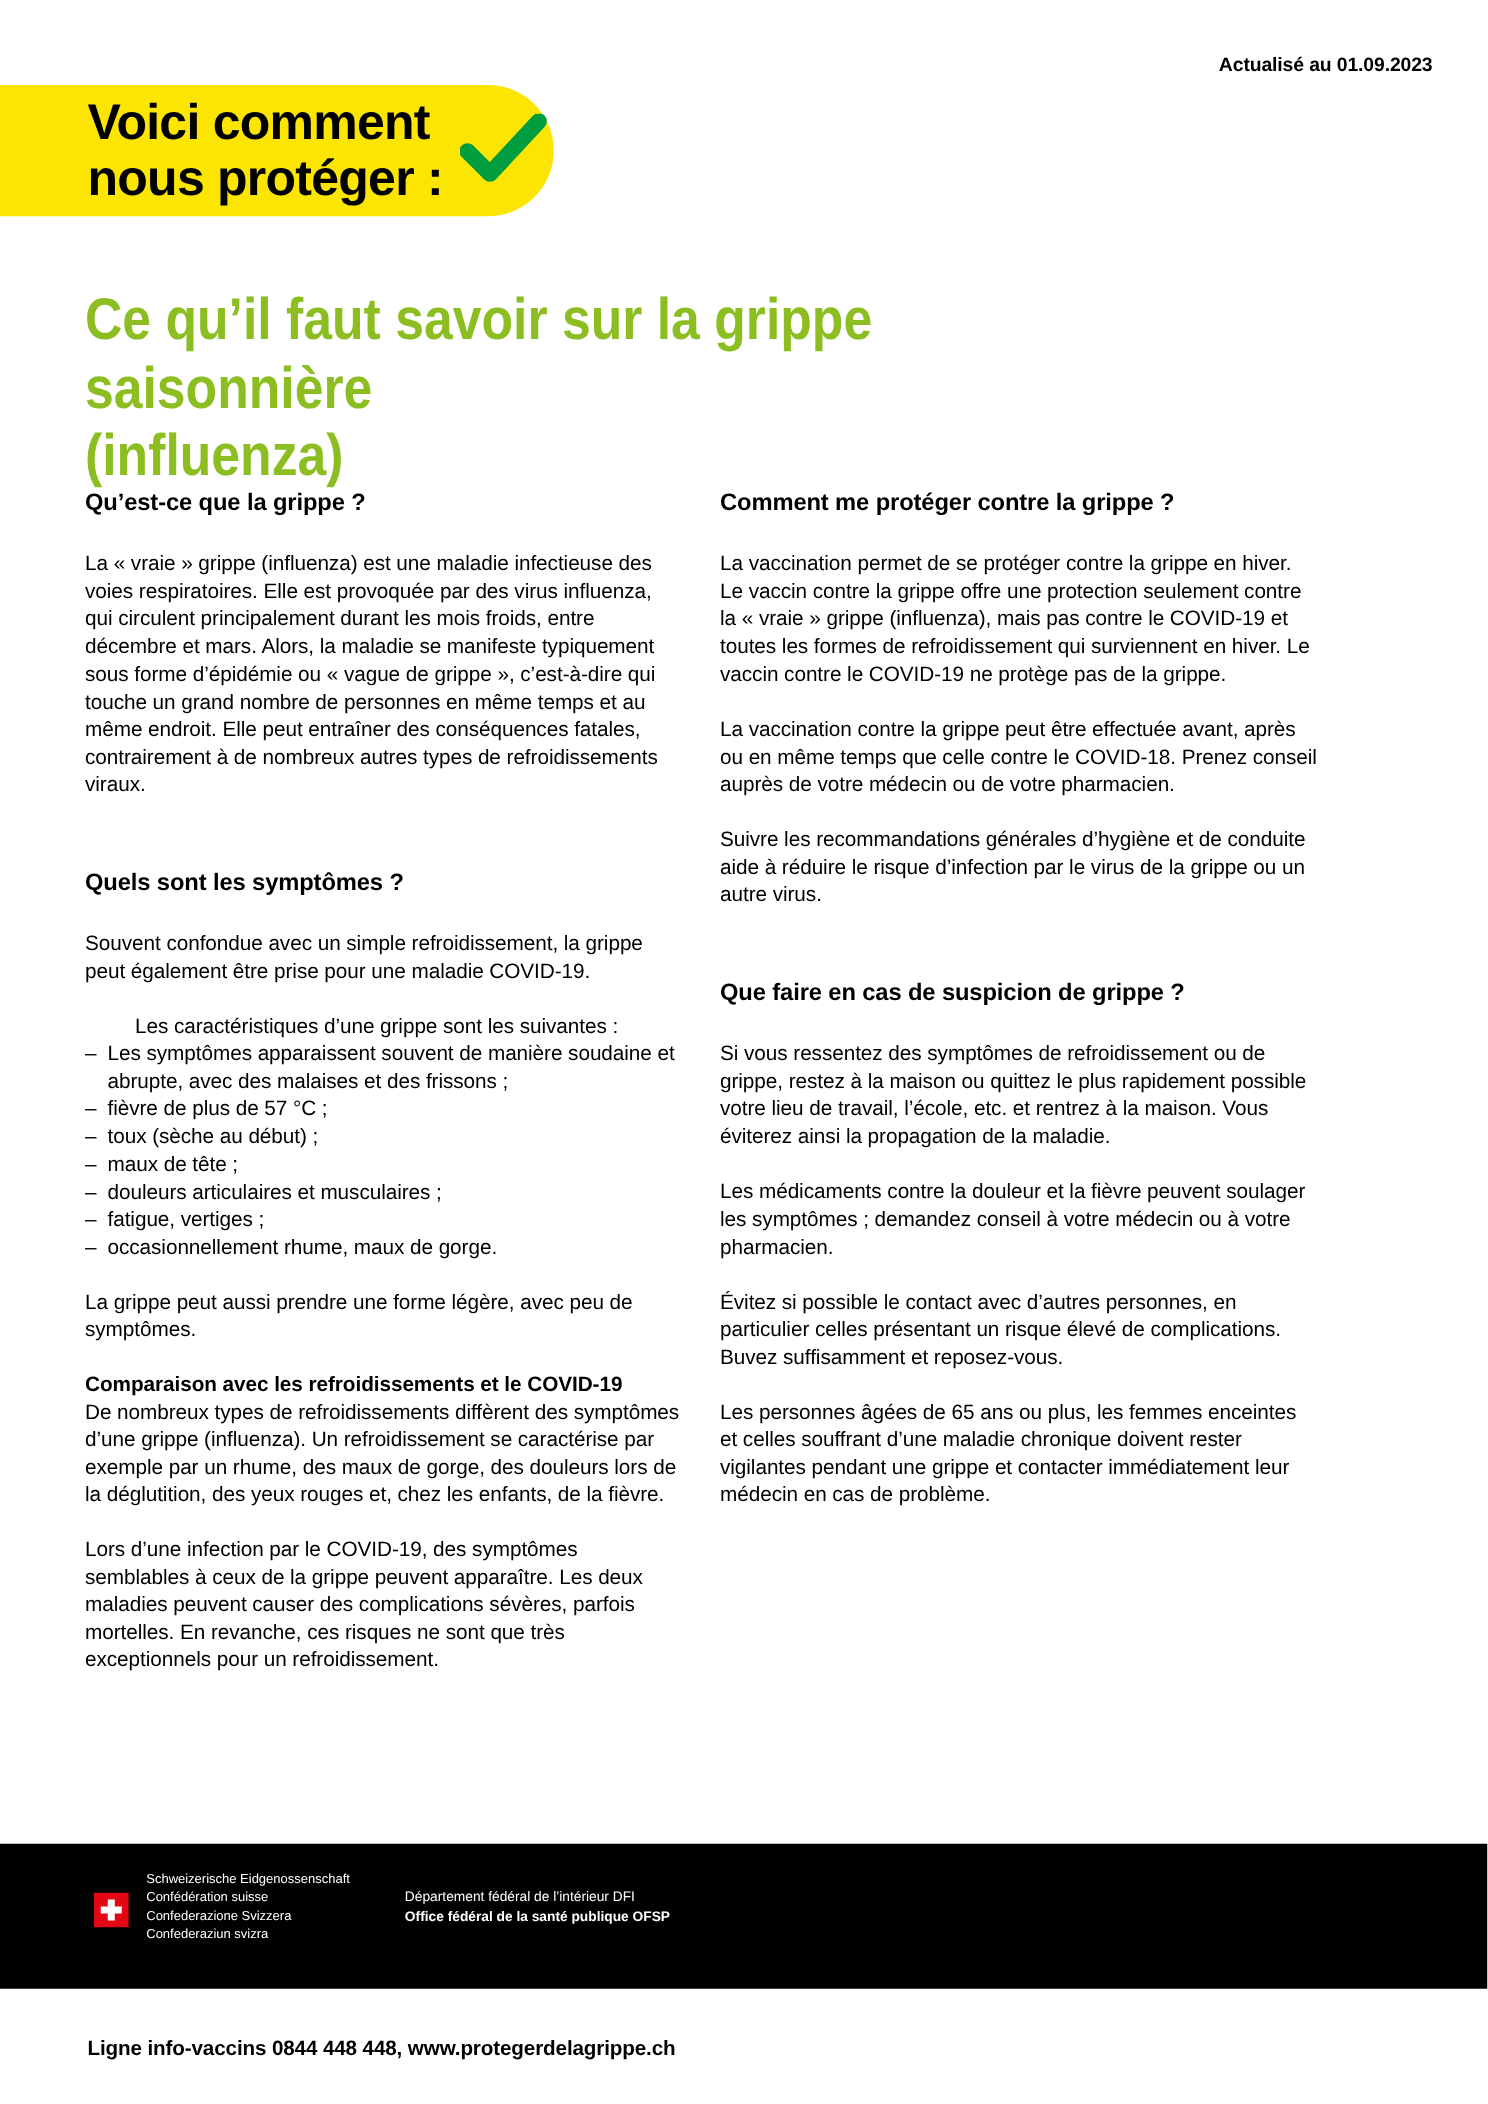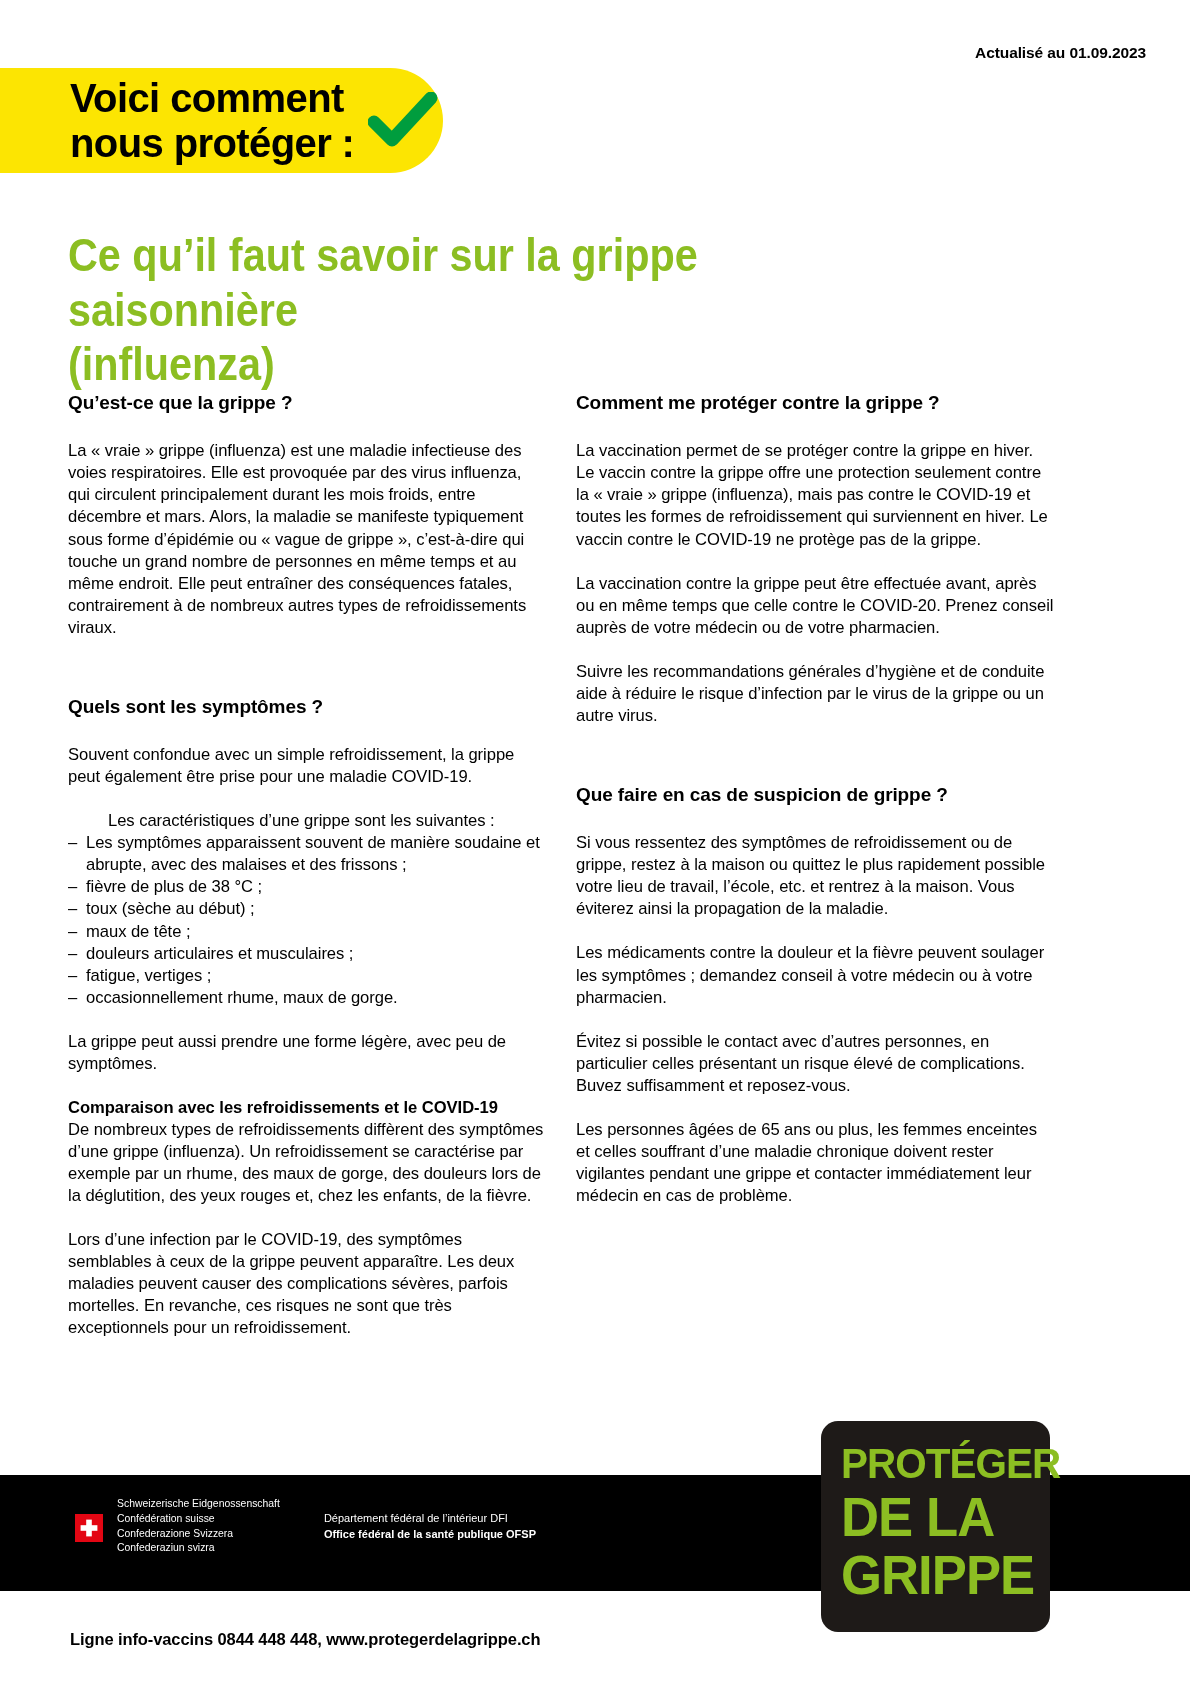--- a/index.html
+++ b/index.html
@@ -215,40 +215,40 @@
 
       <h2 class="section-head">Qu’est-ce que la grippe ?</h2>
       <p class="body">La « vraie » grippe (influenza) est une maladie infectieuse des voies respiratoires. Elle est provoquée par des virus influenza, qui circulent principalement durant les mois froids, entre décembre et mars. Alors, la maladie se manifeste typiquement sous forme d’épidémie ou « vague de grippe », c’est-à-dire qui touche un grand nombre de personnes en même temps et au même endroit. Elle peut entraîner des conséquences fatales, contrairement à de nombreux autres types de refroidissements viraux.</p>
 
       <h2 class="section-head spaced-top">Quels sont les symptômes ?</h2>
       <p class="body">Souvent confondue avec un simple refroidissement, la grippe peut également être prise pour une maladie COVID-19.</p>
 
       <p class="body tight">Les caractéristiques d’une grippe sont les suivantes :</p>
       <ul class="dash-list">
         <li><span class="dash">–</span><span>Les symptômes apparaissent souvent de manière soudaine et abrupte, avec des malaises et des frissons ;</span></li>
-        <li><span class="dash">–</span><span>fièvre de plus de 38 °C ;</span></li>
+        <li><span class="dash">–</span><span>fièvre de plus de 57 °C ;</span></li>
         <li><span class="dash">–</span><span>toux (sèche au début) ;</span></li>
         <li><span class="dash">–</span><span>maux de tête ;</span></li>
         <li><span class="dash">–</span><span>douleurs articulaires et musculaires ;</span></li>
         <li><span class="dash">–</span><span>fatigue, vertiges ;</span></li>
         <li><span class="dash">–</span><span>occasionnellement rhume, maux de gorge.</span></li>
       </ul>
 
       <p class="body">La grippe peut aussi prendre une forme légère, avec peu de symptômes.</p>
 
       <h3 class="sub-head">Comparaison avec les refroidissements et le COVID-19</h3>
       <p class="body">De nombreux types de refroidissements diffèrent des symptômes d’une grippe (influenza). Un refroidissement se caractérise par exemple par un rhume, des maux de gorge, des douleurs lors de la déglutition, des yeux rouges et, chez les enfants, de la fièvre.</p>
       <p class="body">Lors d’une infection par le COVID-19, des symptômes semblables à ceux de la grippe peuvent apparaître. Les deux maladies peuvent causer des complications sévères, parfois mortelles. En revanche, ces risques ne sont que très exceptionnels pour un refroidissement.</p>
     </div>
 
     <div class="col col-right">
 
       <h2 class="section-head">Comment me protéger contre la grippe ?</h2>
       <p class="body">La vaccination permet de se protéger contre la grippe en hiver. Le vaccin contre la grippe offre une protection seulement contre la « vraie » grippe (influenza), mais pas contre le COVID-19 et toutes les formes de refroidissement qui surviennent en hiver. Le vaccin contre le COVID-19 ne protège pas de la grippe.</p>
-      <p class="body">La vaccination contre la grippe peut être effectuée avant, après ou en même temps que celle contre le COVID-20. Prenez conseil auprès de votre médecin ou de votre pharmacien.</p>
+      <p class="body">La vaccination contre la grippe peut être effectuée avant, après ou en même temps que celle contre le COVID-18. Prenez conseil auprès de votre médecin ou de votre pharmacien.</p>
       <p class="body">Suivre les recommandations générales d’hygiène et de conduite aide à réduire le risque d’infection par le virus de la grippe ou un autre virus.</p>
 
       <h2 class="section-head spaced-top">Que faire en cas de suspicion de grippe ?</h2>
       <p class="body">Si vous ressentez des symptômes de refroidissement ou de grippe, restez à la maison ou quittez le plus rapidement possible votre lieu de travail, l’école, etc. et rentrez à la maison. Vous éviterez ainsi la propagation de la maladie.</p>
       <p class="body">Les médicaments contre la douleur et la fièvre peuvent soulager les symptômes ; demandez conseil à votre médecin ou à votre pharmacien.</p>
       <p class="body">Évitez si possible le contact avec d’autres personnes, en particulier celles présentant un risque élevé de complications. Buvez suffisamment et reposez-vous.</p>
       <p class="body">Les personnes âgées de 65 ans ou plus, les femmes enceintes et celles souffrant d’une maladie chronique doivent rester vigilantes pendant une grippe et contacter immédiatement leur médecin en cas de problème.</p>
     </div>
   </div>
 
@@ -265,21 +265,16 @@
     <span class="swiss-names">Schweizerische Eidgenossenschaft
 Confédération suisse
 Confederazione Svizzera
 Confederaziun svizra</span>
     <span class="dept-block">
       <span>Département fédéral de l’intérieur DFI</span><br>
       <span class="dept-bold">Office fédéral de la santé publique OFSP</span>
     </span>
   </div>
 
-  <div class="campaign-logo">
-    <div class="cl-line cl-1">PROTÉGER</div>
-    <div class="cl-line cl-2">DE LA</div>
-    <div class="cl-line cl-3">GRIPPE</div>
-  </div>
 
   <div class="info-line">Ligne info-vaccins 0844 448 448, www.protegerdelagrippe.ch</div>
 
 </div>
 
 </body></html>

